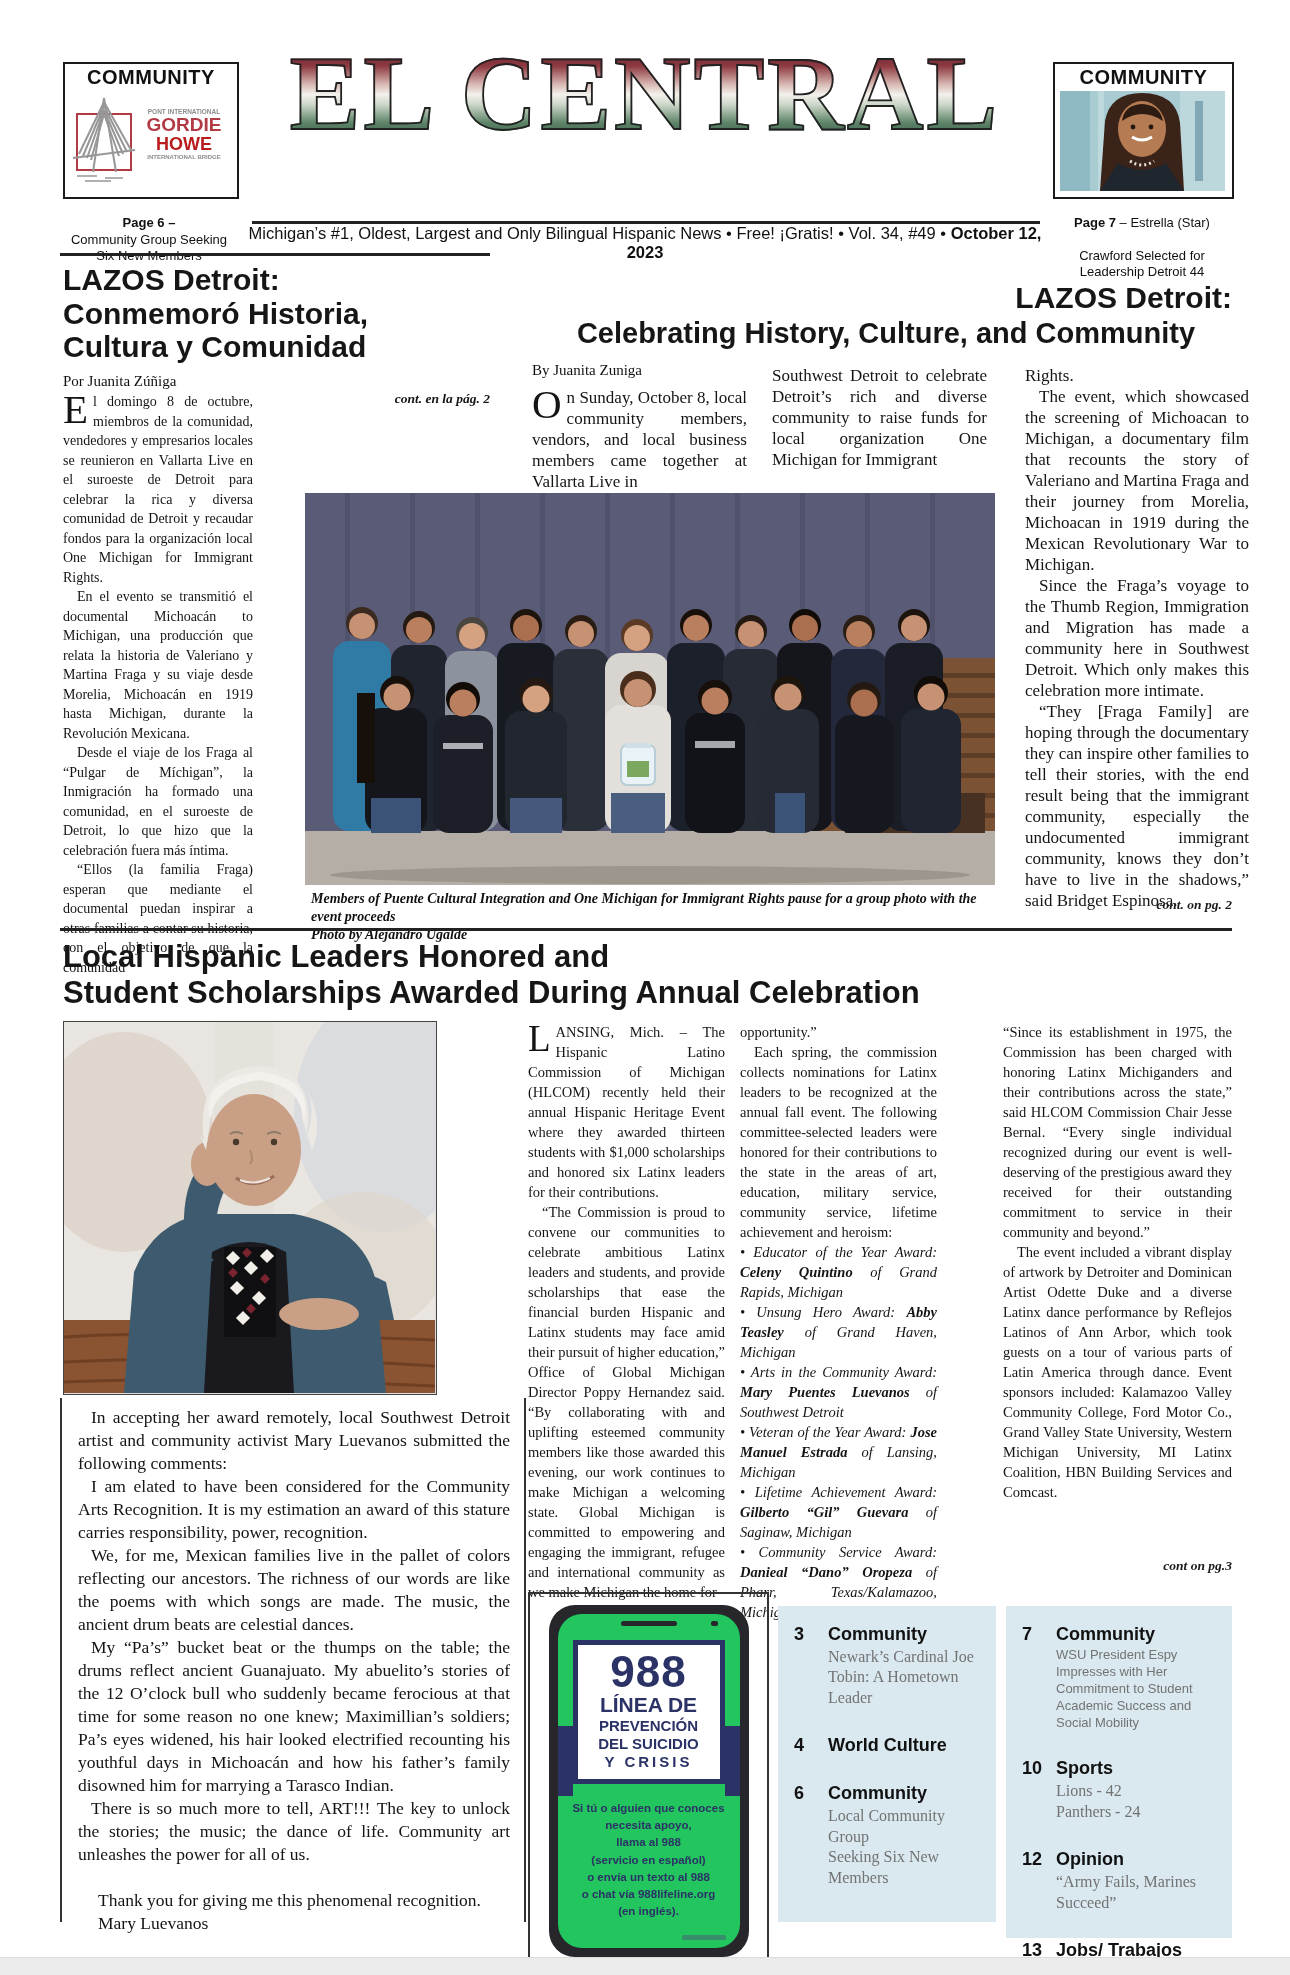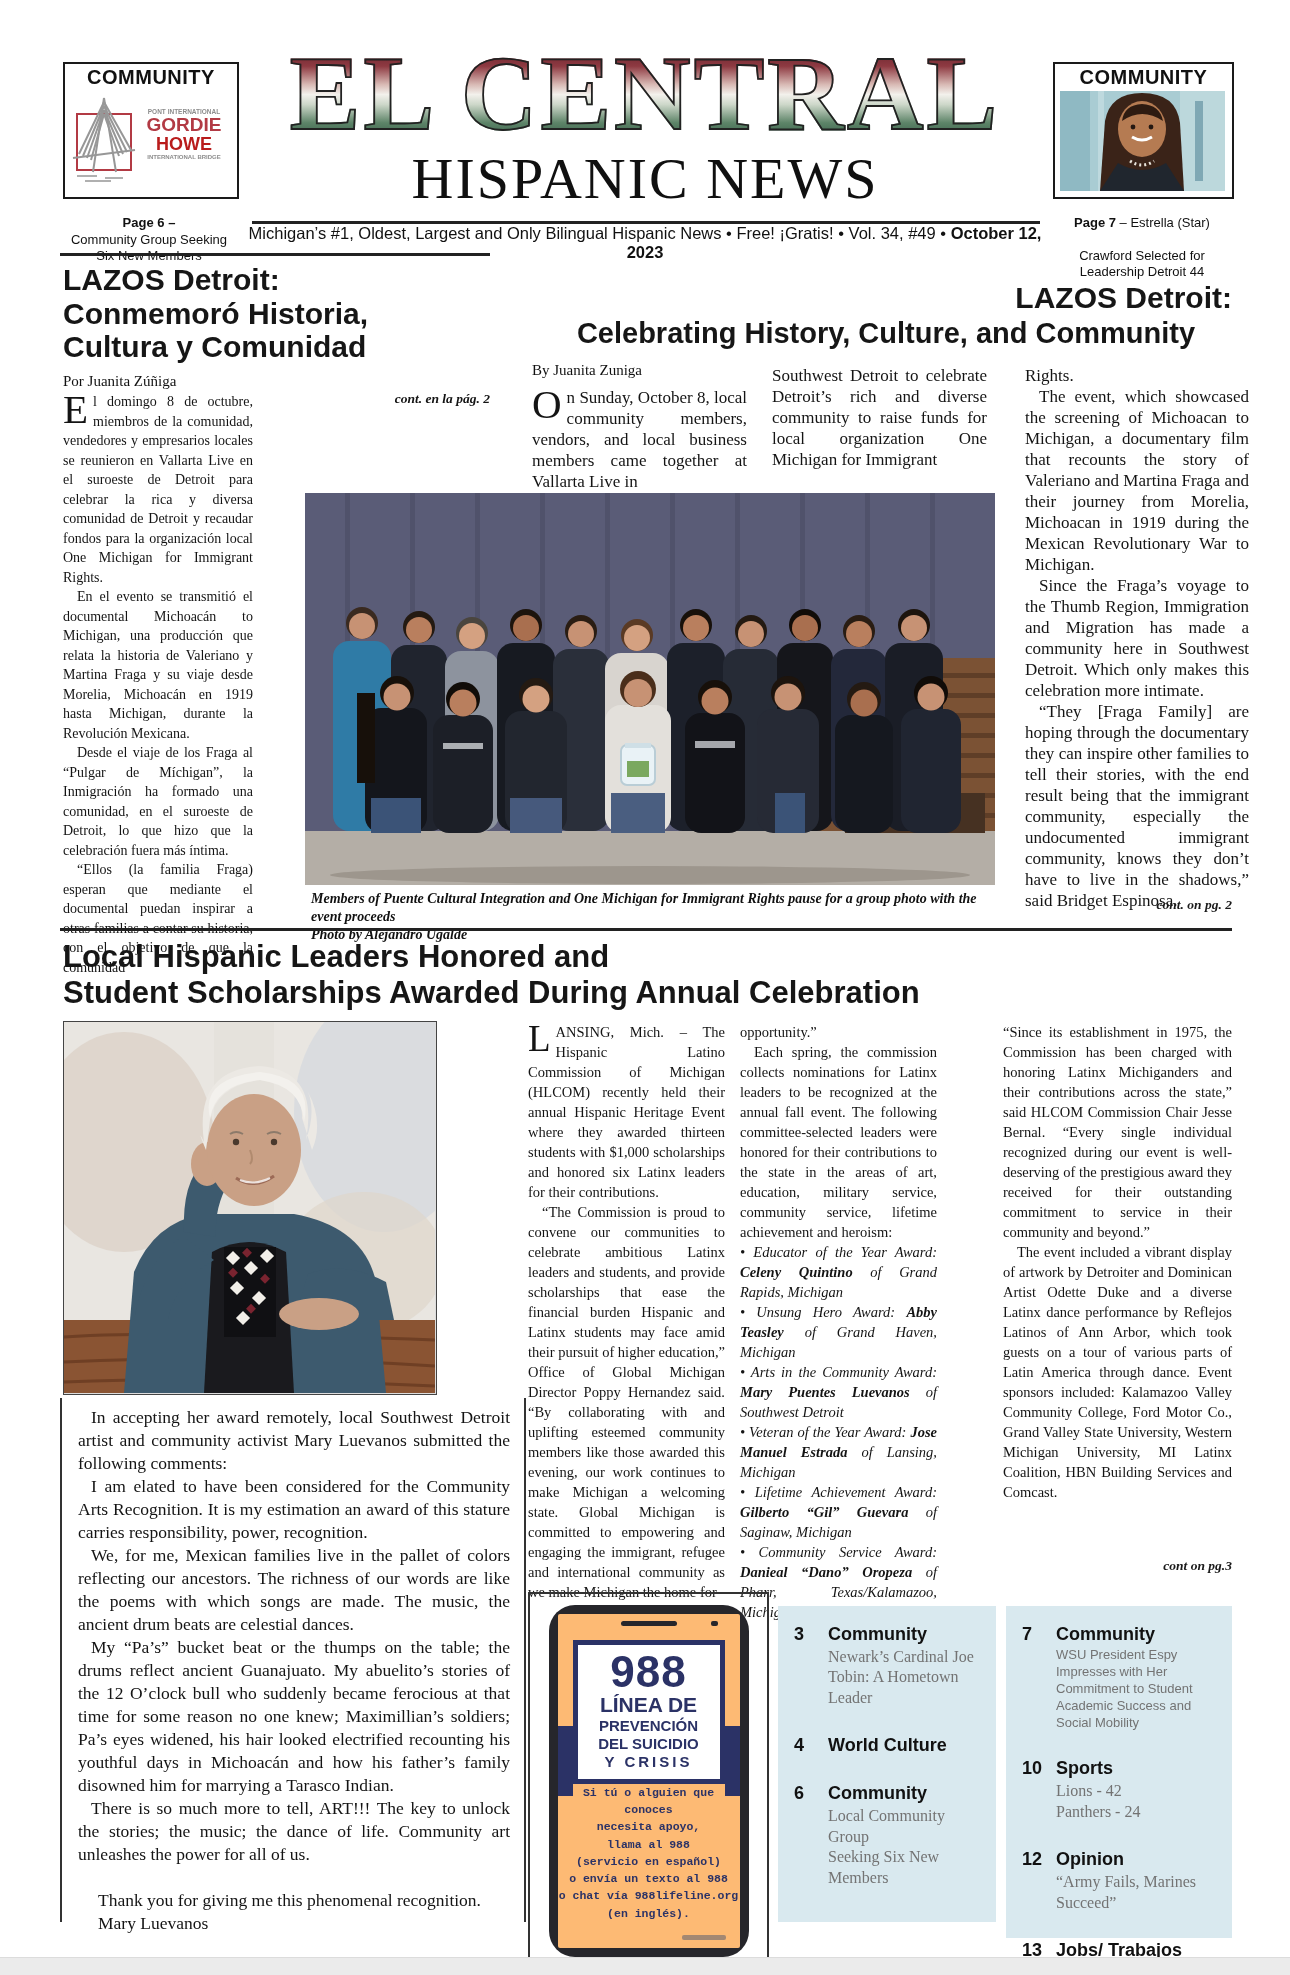--- a/index.html
+++ b/index.html
@@ -46,31 +46,31 @@
 
   
   .comments{border-left:2px solid #333;border-right:2px solid #333;padding:8px 14px 0 16px;
             font-size:17.5px;line-height:23px;text-align:justify;color:#141414;}
   .comments p{margin:0;text-indent:13px;}
 
   
   .box988{border:2.5px solid #333;}
   .phone{width:200px;height:352px;background:#26262b;border-radius:26px;margin:11px auto 0;
          padding:9px;box-sizing:border-box;position:relative;}
-  .screen{width:100%;height:100%;background:#fdba74;border-radius:2px;position:relative;overflow:hidden;}
+  .screen{width:100%;height:100%;background:#22c55e;border-radius:24px;position:relative;overflow:hidden;}
   .speaker{width:56px;height:5px;background:#26262b;border-radius:3px;margin:7px auto 0;}
   .camdot{position:absolute;top:7px;right:22px;width:7px;height:5px;background:#26262b;border-radius:2px;}
   .panel{width:138px;margin:14px auto 0;border:5px solid #2b3266;background:#fff;text-align:center;
          padding:6px 2px 8px;color:#2b3266;font-family:"Liberation Sans",sans-serif;position:relative;z-index:2;}
   .p988{font-size:44px;font-weight:800;line-height:.95;letter-spacing:1px;}
   .pl1{font-size:21px;font-weight:800;line-height:1.15;}
   .pl2{font-size:15px;font-weight:700;line-height:1.2;}
   .pl4{font-size:15px;font-weight:700;letter-spacing:3px;line-height:1.2;}
   .tab{position:absolute;width:15px;height:70px;background:#2b3266;top:112px;z-index:1;}
-  .lifelinetext{text-align:center;color:#2b3266;font-family:Liberation Mono, monospace;
+  .lifelinetext{margin-top:16px;text-align:center;color:#2b3266;font-family:Liberation Sans, sans-serif;
                 font-size:11.5px;line-height:1.5;font-weight:600;}
   .smudge{position:absolute;right:14px;bottom:8px;width:44px;height:5px;background:#4a5570;opacity:.5;border-radius:2px;}
 
   
   .idxbox{background:#d9e9ef;padding:18px 14px 10px 16px;box-sizing:border-box;}
   .idx-entry{display:flex;margin-bottom:27px;}
   .idx-num{font-family:"Liberation Sans",sans-serif;font-weight:bold;font-size:18px;width:34px;flex:none;color:#111;}
   .idx-section{font-family:"Liberation Sans",sans-serif;font-weight:bold;font-size:18px;color:#111;}
   .idx-desc{font-size:16px;line-height:1.28;color:#737373;white-space:pre-line;margin-top:2px;}
   .idx-desc.small{font-family:"Liberation Sans",sans-serif;font-size:13px;line-height:1.3;}
@@ -108,21 +108,20 @@
       </span>
     </div>
   </div>
   <div class="abs pageref" style="left:63px;top:199px;width:172px;">
     <span class="b">Page 6 –</span>
     <div>Community Group Seeking
 Six New Members</div>
   </div>
 
   <div class="abs title" style="left:240px;top:44px;width:810px;">EL CENTRAL</div>
-  <div class="abs subtitle serif" style="left:240px;top:150px;width:810px;">HISPANIC NEWS</div>
   <div class="abs rule" style="left:252px;top:221px;width:788px;height:2.5px;"></div>
   <div class="abs tagline" style="left:240px;top:224px;width:810px;">
     <span>Michigan’s #1, Oldest, Largest and Only Bilingual Hispanic News • Free!  ¡Gratis! • Vol. 34, #49 • </span><span class="b">October 12, 2023</span>
   </div>
 
   <div class="abs kickbox" style="left:1053px;top:62px;width:177px;height:133px;">
     <div class="kick-label">COMMUNITY</div>
     <div style="padding:2px 5px 0 5px;">
       <span>
         <svg width="165" height="100" viewBox="0 0 165 100">

